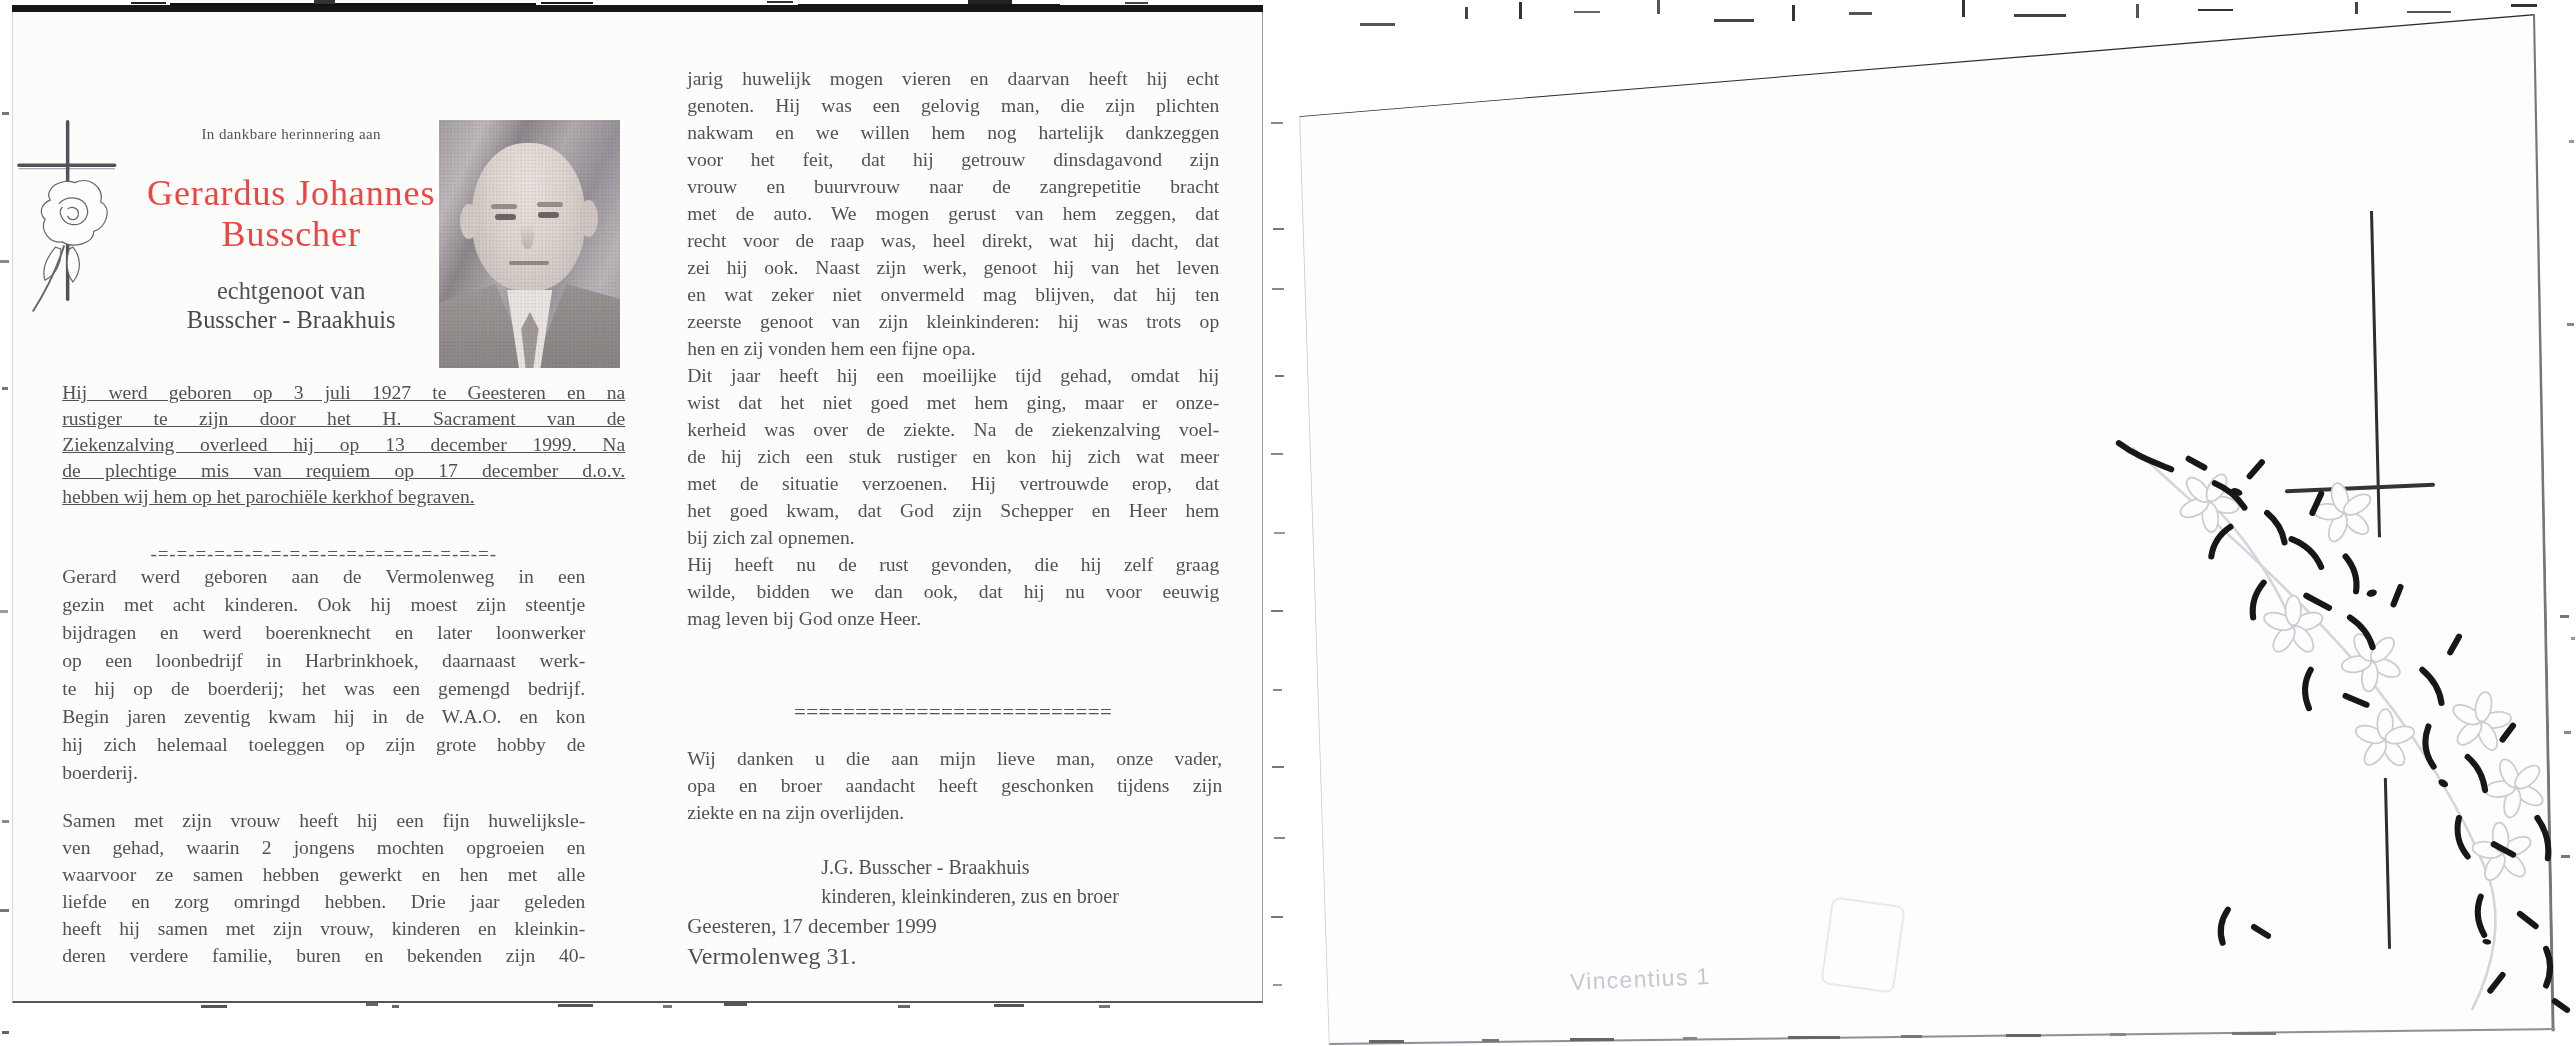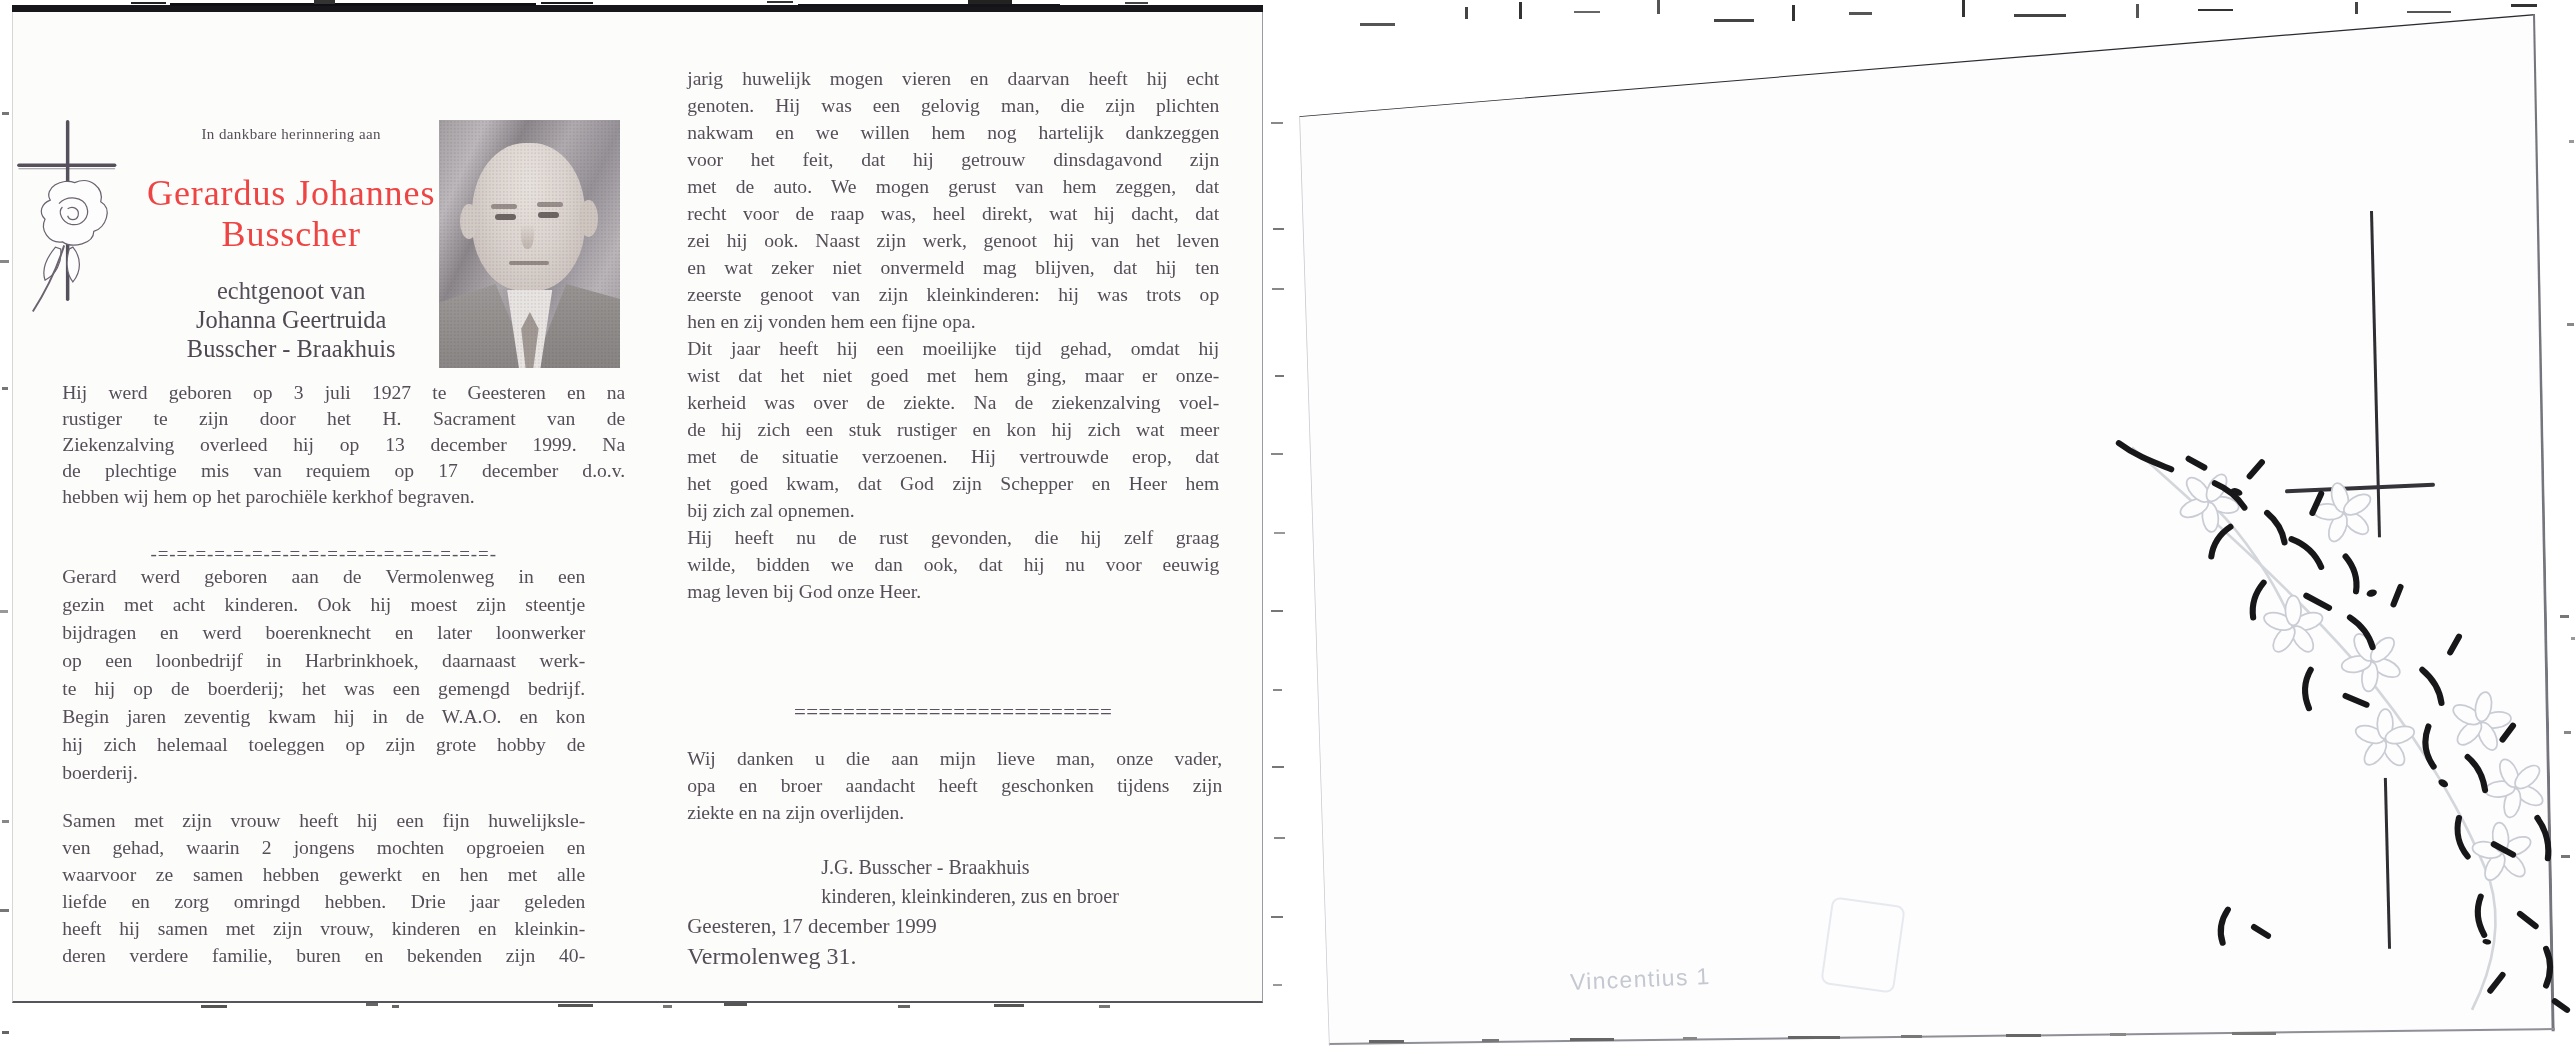--- a/index.html
+++ b/index.html
@@ -11,21 +11,21 @@
   .top-black{position:absolute;left:-1.7px;top:-1.7px;width:1251px;height:7px;background:#17171b;}
   .top-black2{position:absolute;left:157px;top:-4.4px;width:366px;height:3.5px;background:#101014;}
   .top-black3{position:absolute;left:785px;top:-3.5px;width:262px;height:3.5px;background:#141418;}
   .header{position:absolute;left:73px;top:119px;width:410px;text-align:center;font-size:15px;color:#564e59;letter-spacing:0.4px;}
   .name{position:absolute;left:73px;top:166px;width:410px;text-align:center;font-size:36px;line-height:41px;color:#ef4444;letter-spacing:0.9px;}
   .relation{position:absolute;left:73px;top:270px;width:410px;text-align:center;font-size:24.4px;}
   .spouse{position:absolute;left:73px;top:298px;width:410px;text-align:center;font-size:24.4px;line-height:29px;color:#4f4853;}
   .para{position:absolute;font-size:19.6px;}
   .tline{text-align:left;white-space:normal;}
   .tline.j{text-align:justify;text-align-last:justify;}
-  .para1{left:49px;top:373px;width:563px;line-height:26px;}
+  .para1{left:49px;top:373px;width:563px;line-height:26px;text-decoration:underline;}
   .para2{left:49px;top:556px;width:523px;line-height:28px;}
   .para3{left:49px;top:800px;width:523px;line-height:27px;}
   .col2{left:674px;top:58px;width:532px;line-height:27px;}
   .thanks{left:674px;top:738px;width:535px;line-height:27px;}
   .divider{position:absolute;color:#5a5260;}
   .divider1{left:49px;top:536px;width:523px;text-align:center;font-size:19px;letter-spacing:0.9px;}
   .divider2{left:674px;top:693px;width:532px;text-align:center;font-size:21px;letter-spacing:0.4px;}
   .sig1{position:absolute;left:808px;top:849px;font-size:20px;}
   .sig2{position:absolute;left:808px;top:878px;font-size:20px;}
   .place{position:absolute;left:674px;top:907px;font-size:21px;}
@@ -104,21 +104,20 @@
       </g>
     </svg>
 
     <div class="header">In dankbare herinnering aan</div>
     <div class="name">
       <div>Gerardus Johannes</div>
       <div>Busscher</div>
     </div>
     <div class="relation">echtgenoot van</div>
     <div class="spouse">
-      <div>Johanna Geertruida</div>
       <div>Busscher - Braakhuis</div>
     </div>
 
     <div class="photo">
       <div class="ph-head"></div>
       <div class="ph-earL"></div>
       <div class="ph-earR"></div>
       <div class="ph-browL"></div>
       <div class="ph-browR"></div>
       <div class="ph-eyeL"></div>
@@ -158,20 +157,21 @@
         <div class="tline j">liefde en zorg omringd hebben. Drie jaar geleden</div>
         <div class="tline j">heeft hij samen met zijn vrouw, kinderen en kleinkin-</div>
         <div class="tline j">deren verdere familie, buren en bekenden zijn 40-</div>
       </div>
 
     <div class="para col2">
         <div class="tline j">jarig huwelijk mogen vieren en daarvan heeft hij echt</div>
         <div class="tline j">genoten. Hij was een gelovig man, die zijn plichten</div>
         <div class="tline j">nakwam en we willen hem nog hartelijk dankzeggen</div>
         <div class="tline j">voor het feit, dat hij getrouw dinsdagavond zijn</div>
+        <div class="tline j">vrouw en buurvrouw naar de zangrepetitie bracht</div>
         <div class="tline j">met de auto. We mogen gerust van hem zeggen, dat</div>
         <div class="tline j">recht voor de raap was, heel direkt, wat hij dacht, dat</div>
         <div class="tline j">zei hij ook. Naast zijn werk, genoot hij van het leven</div>
         <div class="tline j">en wat zeker niet onvermeld mag blijven, dat hij ten</div>
         <div class="tline j">zeerste genoot van zijn kleinkinderen: hij was trots op</div>
         <div class="tline">hen en zij vonden hem een fijne opa.</div>
         <div class="tline j">Dit jaar heeft hij een moeilijke tijd gehad, omdat hij</div>
         <div class="tline j">wist dat het niet goed met hem ging, maar er onze-</div>
         <div class="tline j">kerheid was over de ziekte. Na de ziekenzalving voel-</div>
         <div class="tline j">de hij zich een stuk rustiger en kon hij zich wat meer</div>

